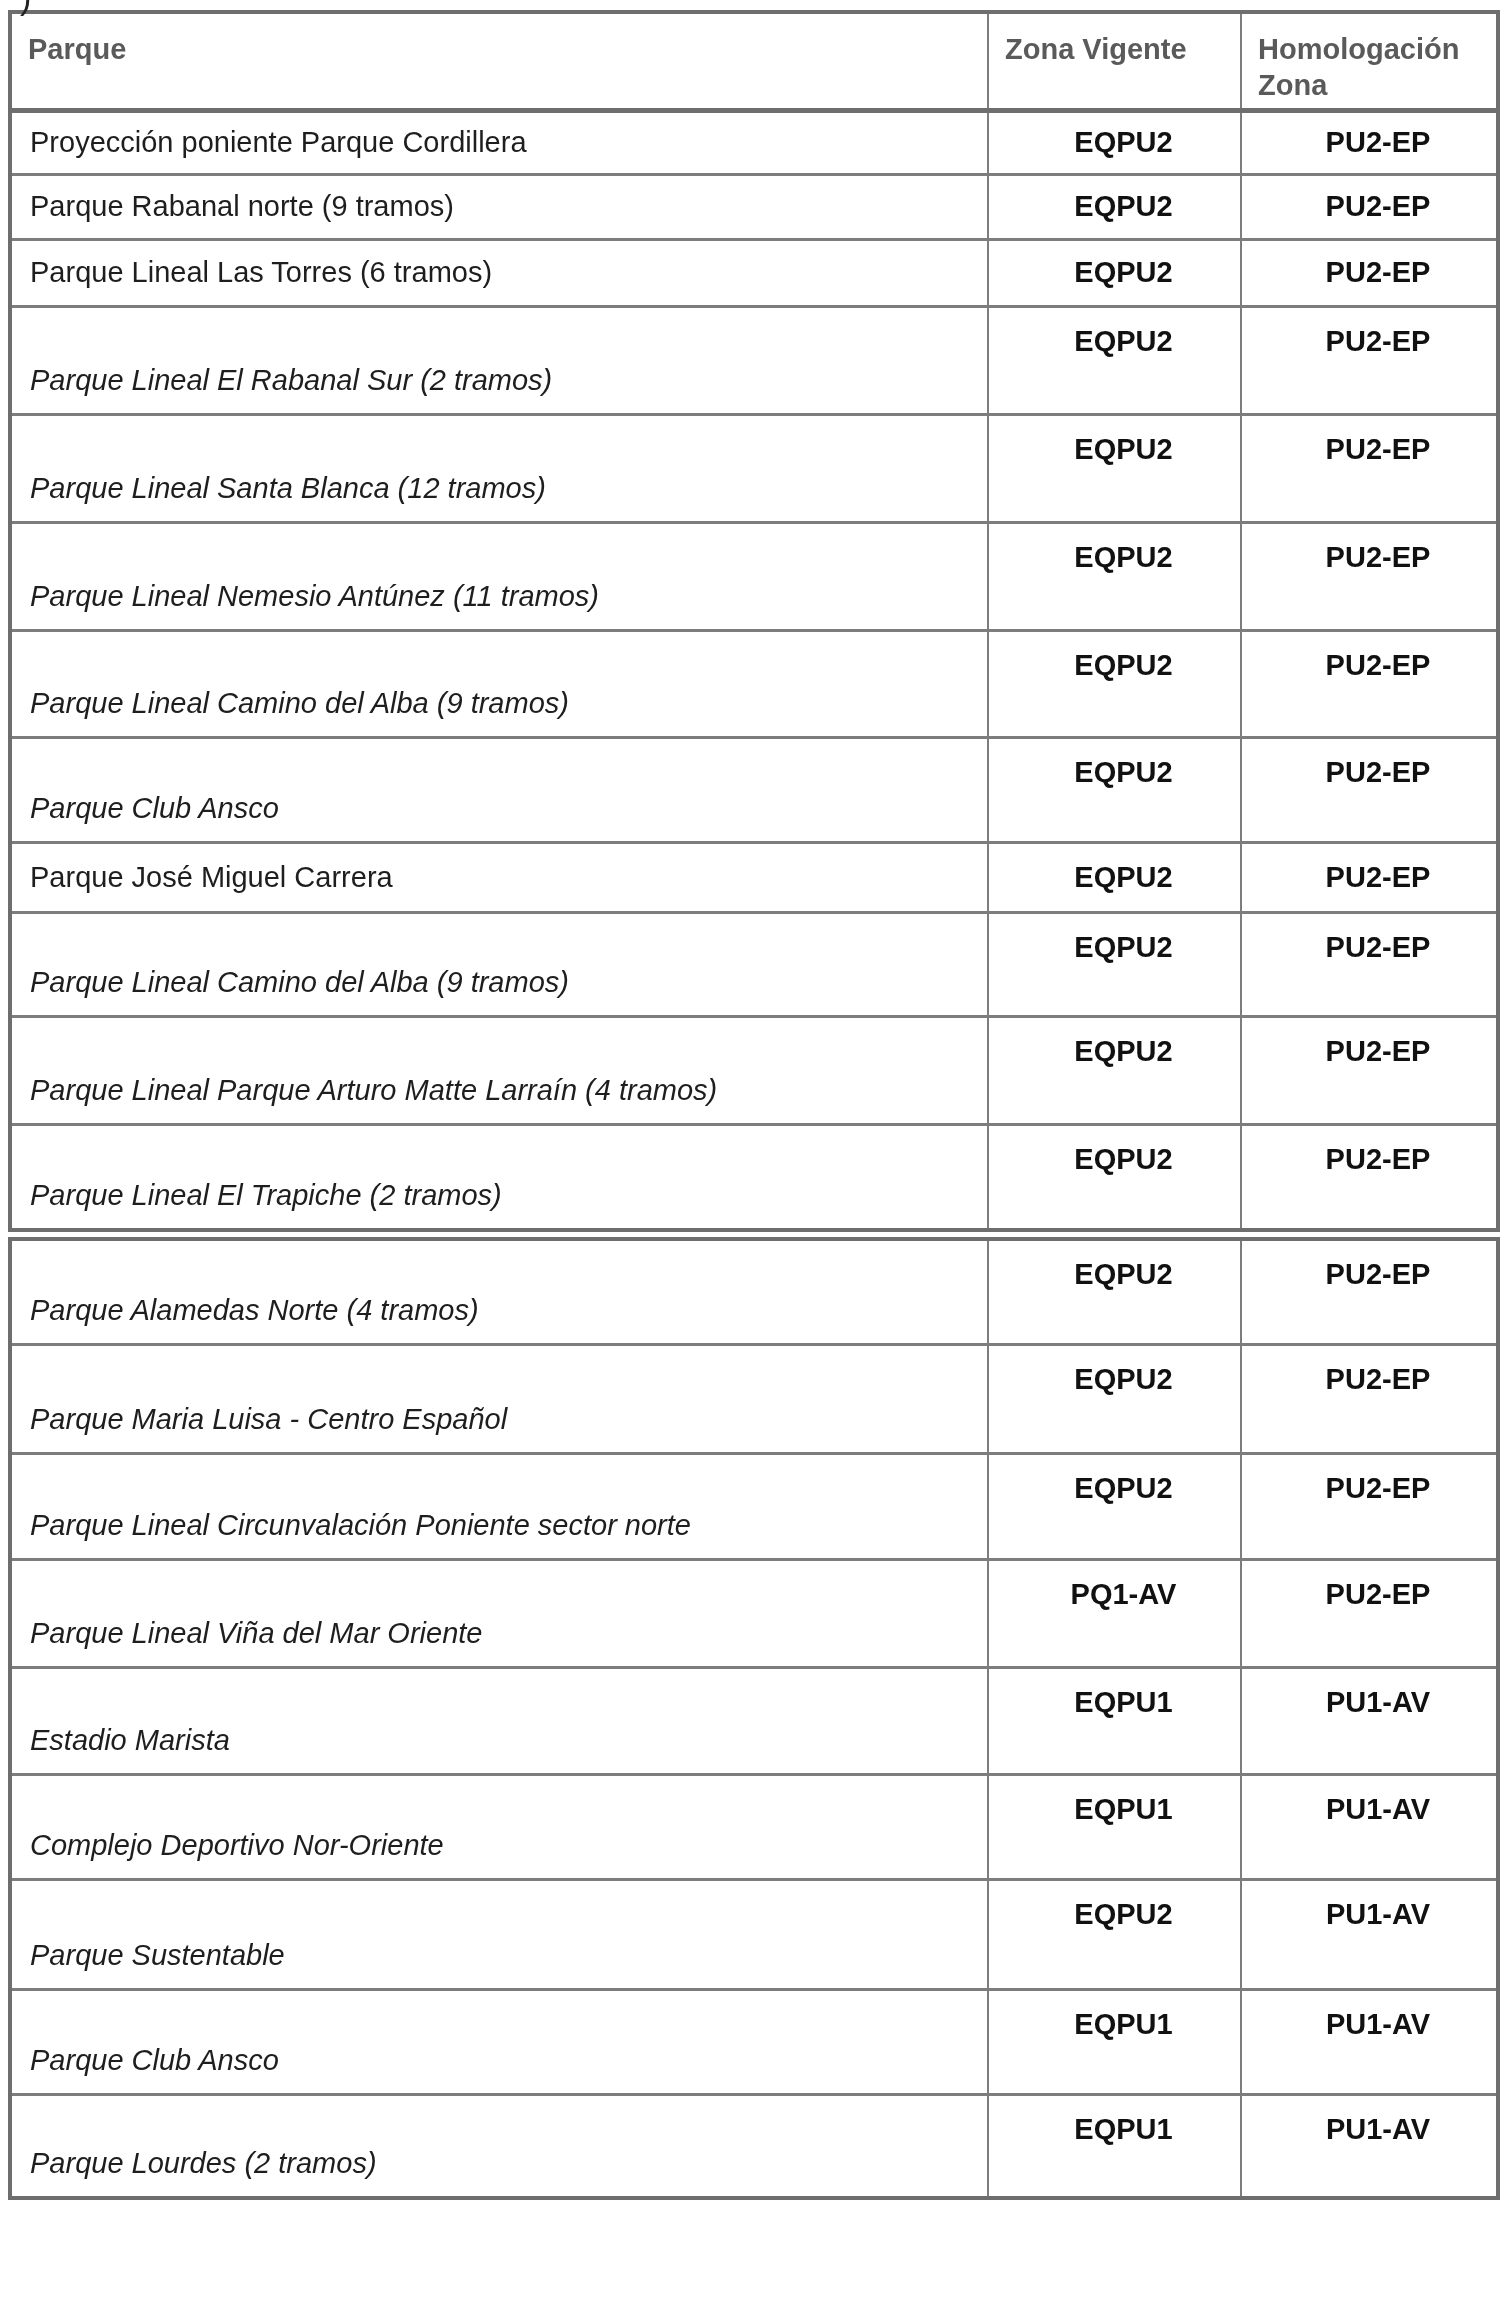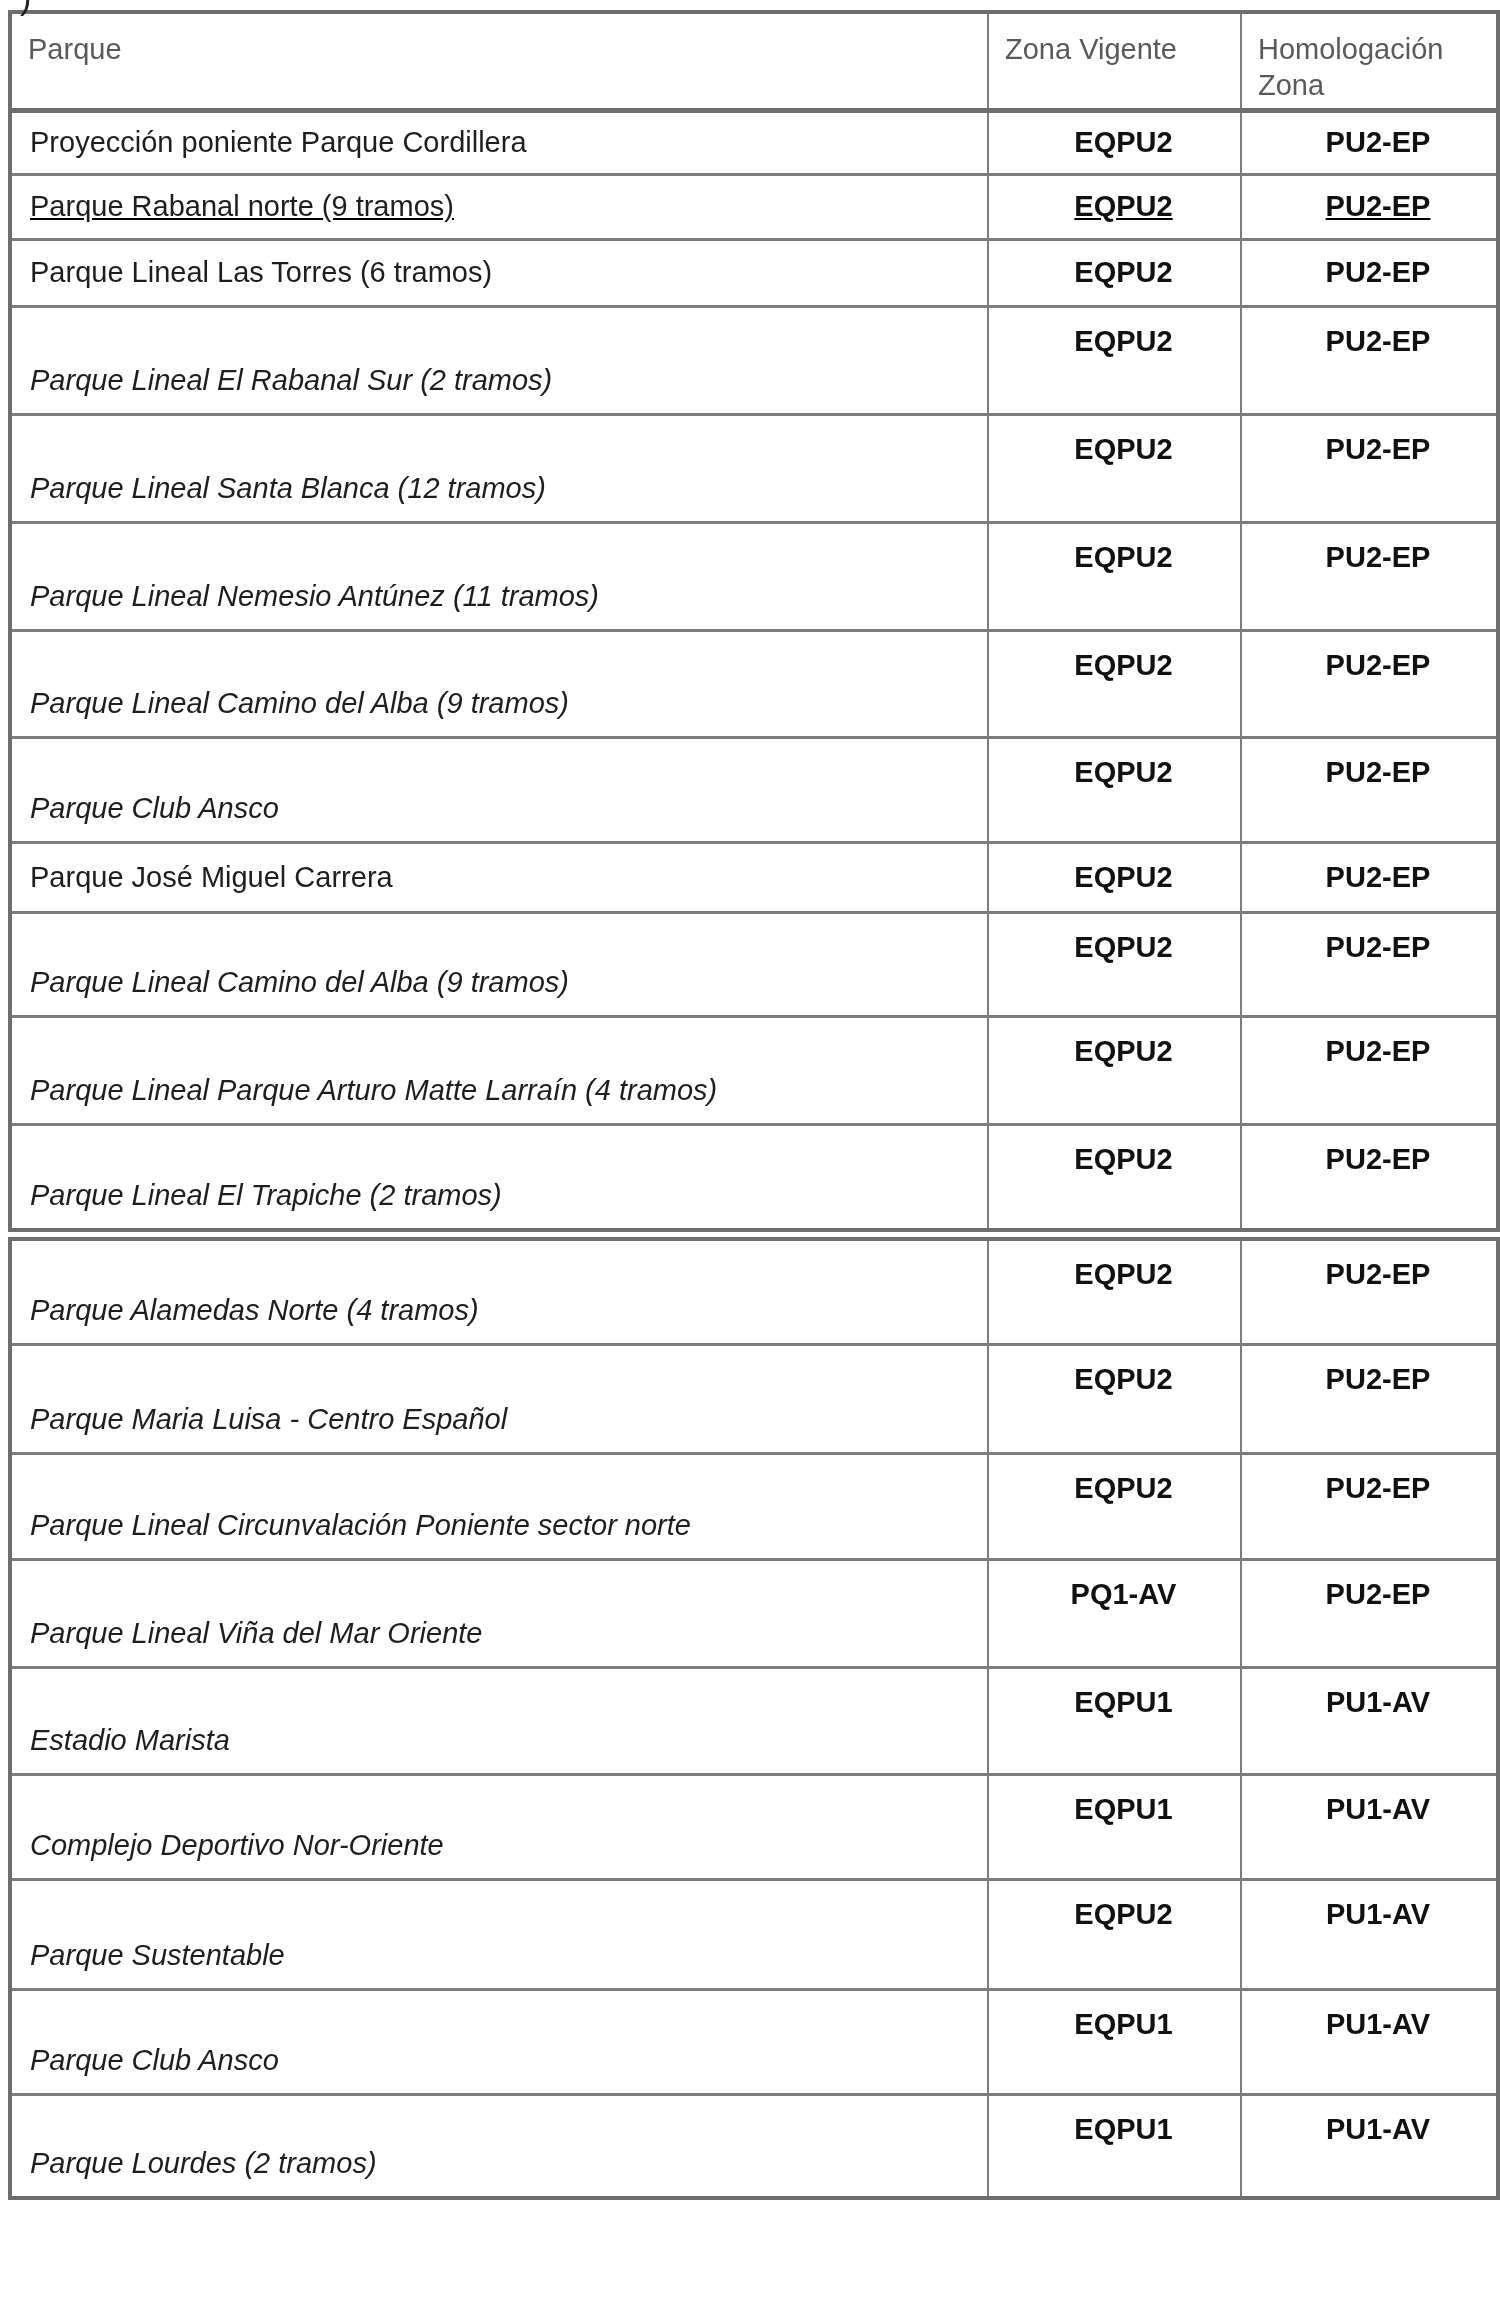--- a/index.html
+++ b/index.html
@@ -20,21 +20,21 @@
   table.t1{margin-top:10px;}
   table.t2{margin-top:5px;}
   col.c-parque{width:978px;}
   col.c-zona{width:253px;}
   col.c-homo{width:257px;}
   thead tr{height:98px;}
   th{
     border:2px solid #7d7d7d;
     border-bottom:5px solid #6e6e6e;
     vertical-align:top;text-align:left;
-    color:#5a5a5a;font-size:29px;font-weight:normal;
+    color:#5a5a5a;font-size:29px;font-weight:bold;
     padding:17px 13px 0 16px;line-height:1.25;
   }
   td{
     border:3px solid #7d7d7d;
     border-left-width:2px;border-right-width:2px;
     font-size:29px;color:#1e1e1e;
     padding:0 0 0 18px;
     overflow:hidden;white-space:nowrap;
   }
   td.val{font-weight:bold;color:#111111;text-align:center;}
@@ -61,21 +61,21 @@
       <th>Zona Vigente</th>
       <th>Homologación Zona</th>
     </tr>
   </thead>
   <tbody>
       <tr class="row-s" style="height: 64px;">
         <td class="name">Proyección poniente Parque Cordillera</td>
         <td class="val">EQPU2</td>
         <td class="val">PU2-EP</td>
       </tr>
-      <tr class="row-s" style="height: 65px; text-decoration: underline;">
+      <tr class="row-s" style="height: 65px;">
         <td class="name">Parque Rabanal norte (9 tramos)</td>
         <td class="val">EQPU2</td>
         <td class="val">PU2-EP</td>
       </tr>
       <tr class="row-s" style="height: 67px;">
         <td class="name">Parque Lineal Las Torres (6 tramos)</td>
         <td class="val">EQPU2</td>
         <td class="val">PU2-EP</td>
       </tr>
       <tr class="row-t" style="height: 108px;">

